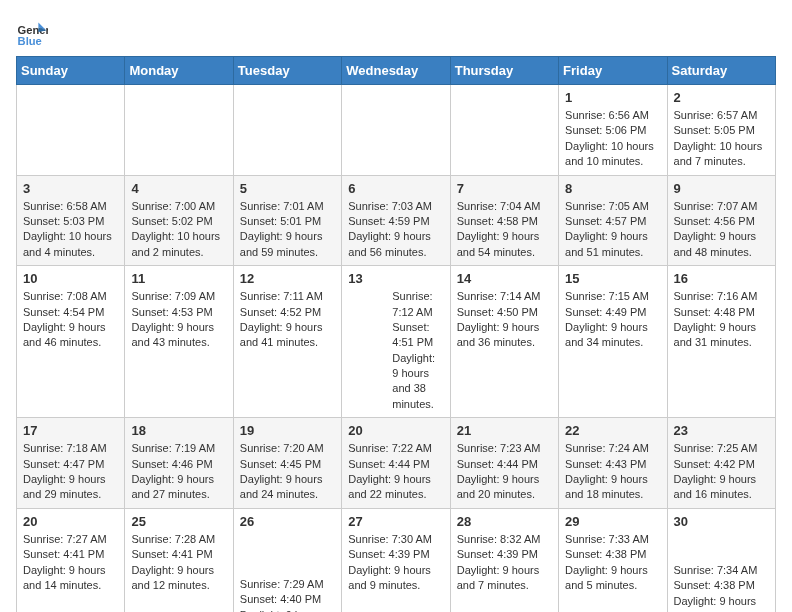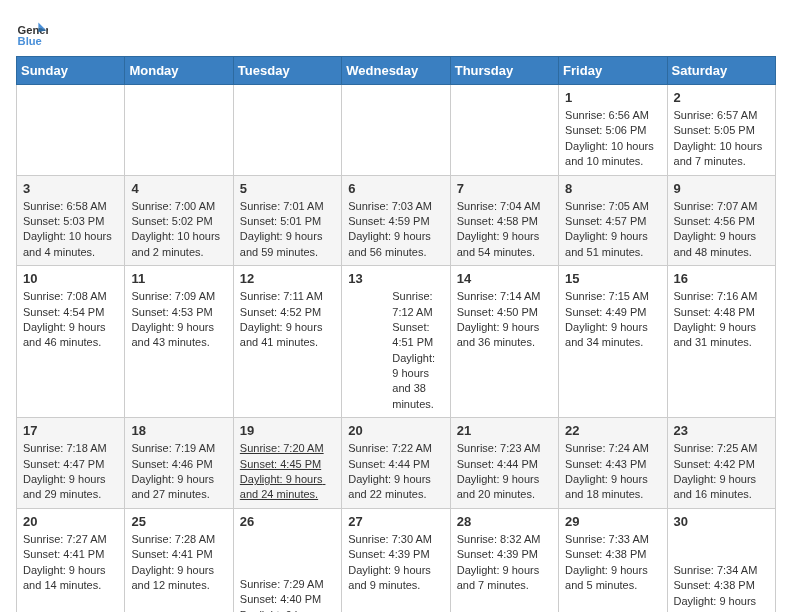--- a/index.html
+++ b/index.html
@@ -226,21 +226,21 @@
 Daylight: 9 hours and 29 minutes.</div>
         </td>
         <td>
           <span class="day-number">18</span>
           <div class="day-info" style="white-space: pre-wrap;">Sunrise: 7:19 AM
 Sunset: 4:46 PM
 Daylight: 9 hours and 27 minutes.</div>
         </td>
         <td>
           <span class="day-number">19</span>
-          <div class="day-info" style="white-space: pre-wrap; text-decoration: underline;">Sunrise: 7:20 AM
+          <div class="day-info" style="white-space: pre-wrap;">Sunrise: 7:20 AM
 Sunset: 4:45 PM
 Daylight: 9 hours and 24 minutes.</div>
         </td>
         <td>
           <span class="day-number">20</span>
           <div class="day-info" style="white-space: pre-wrap;">Sunrise: 7:22 AM
 Sunset: 4:44 PM
 Daylight: 9 hours and 22 minutes.</div>
         </td>
         <td>

